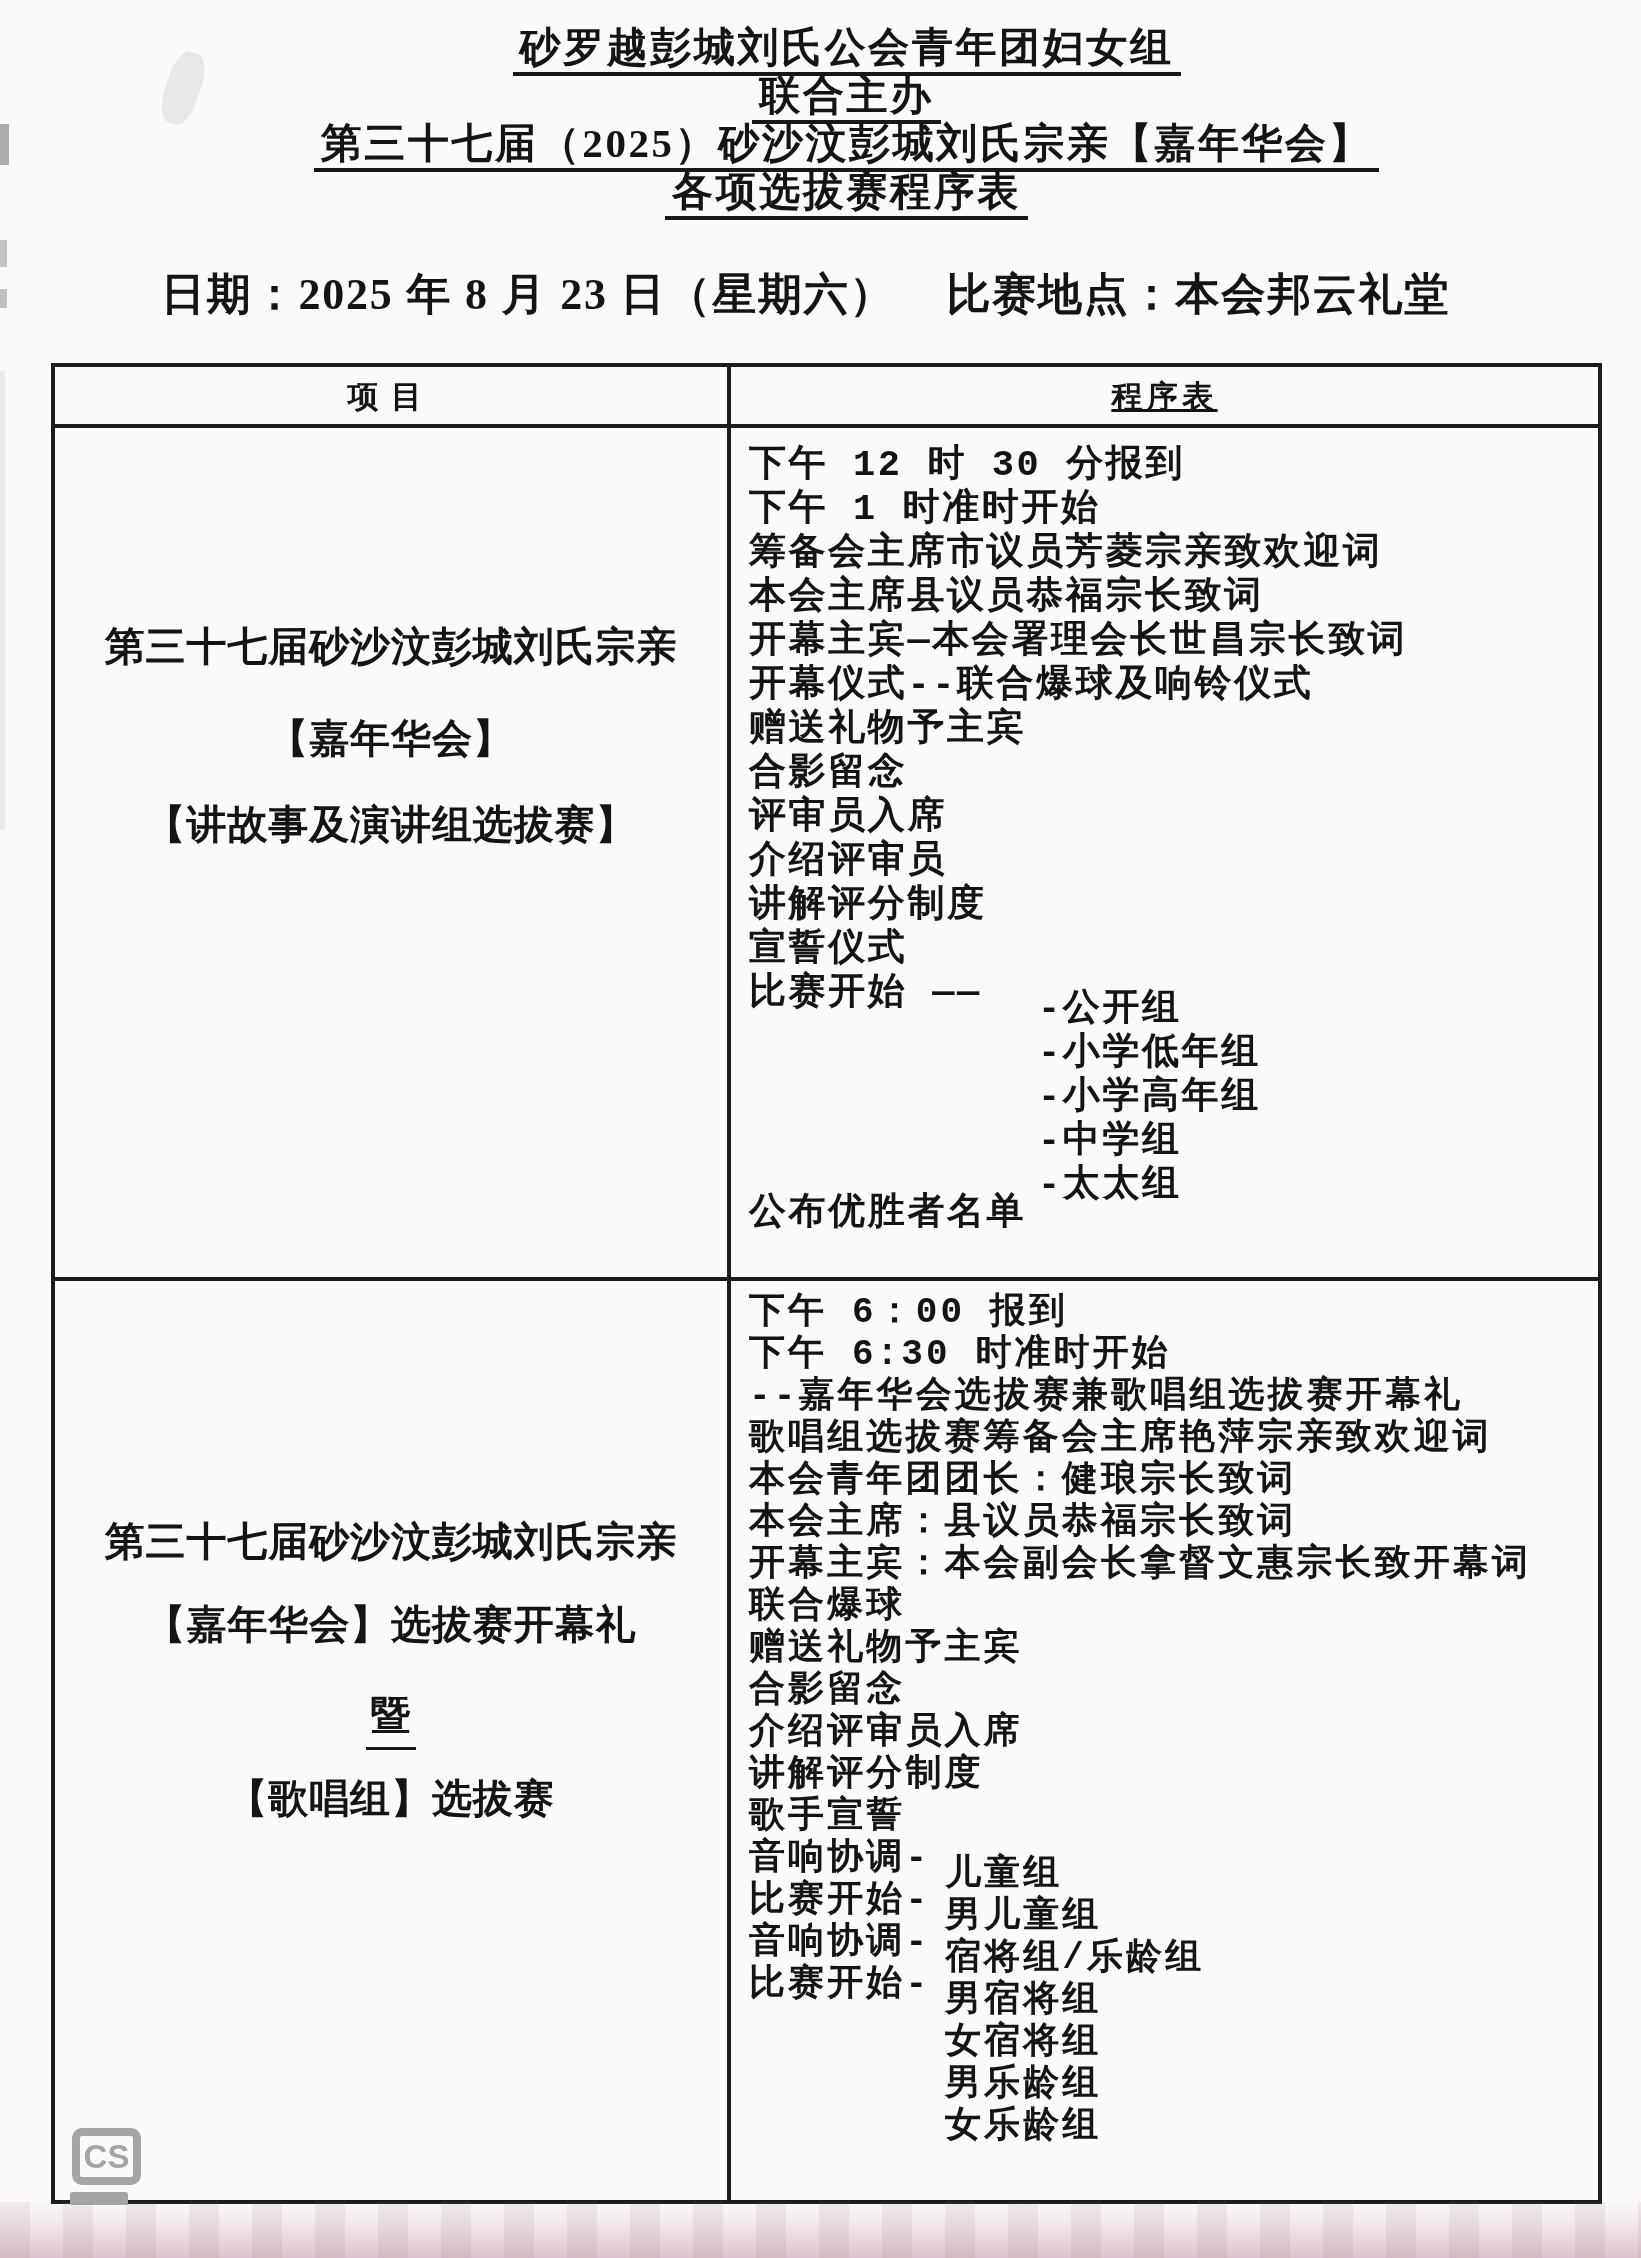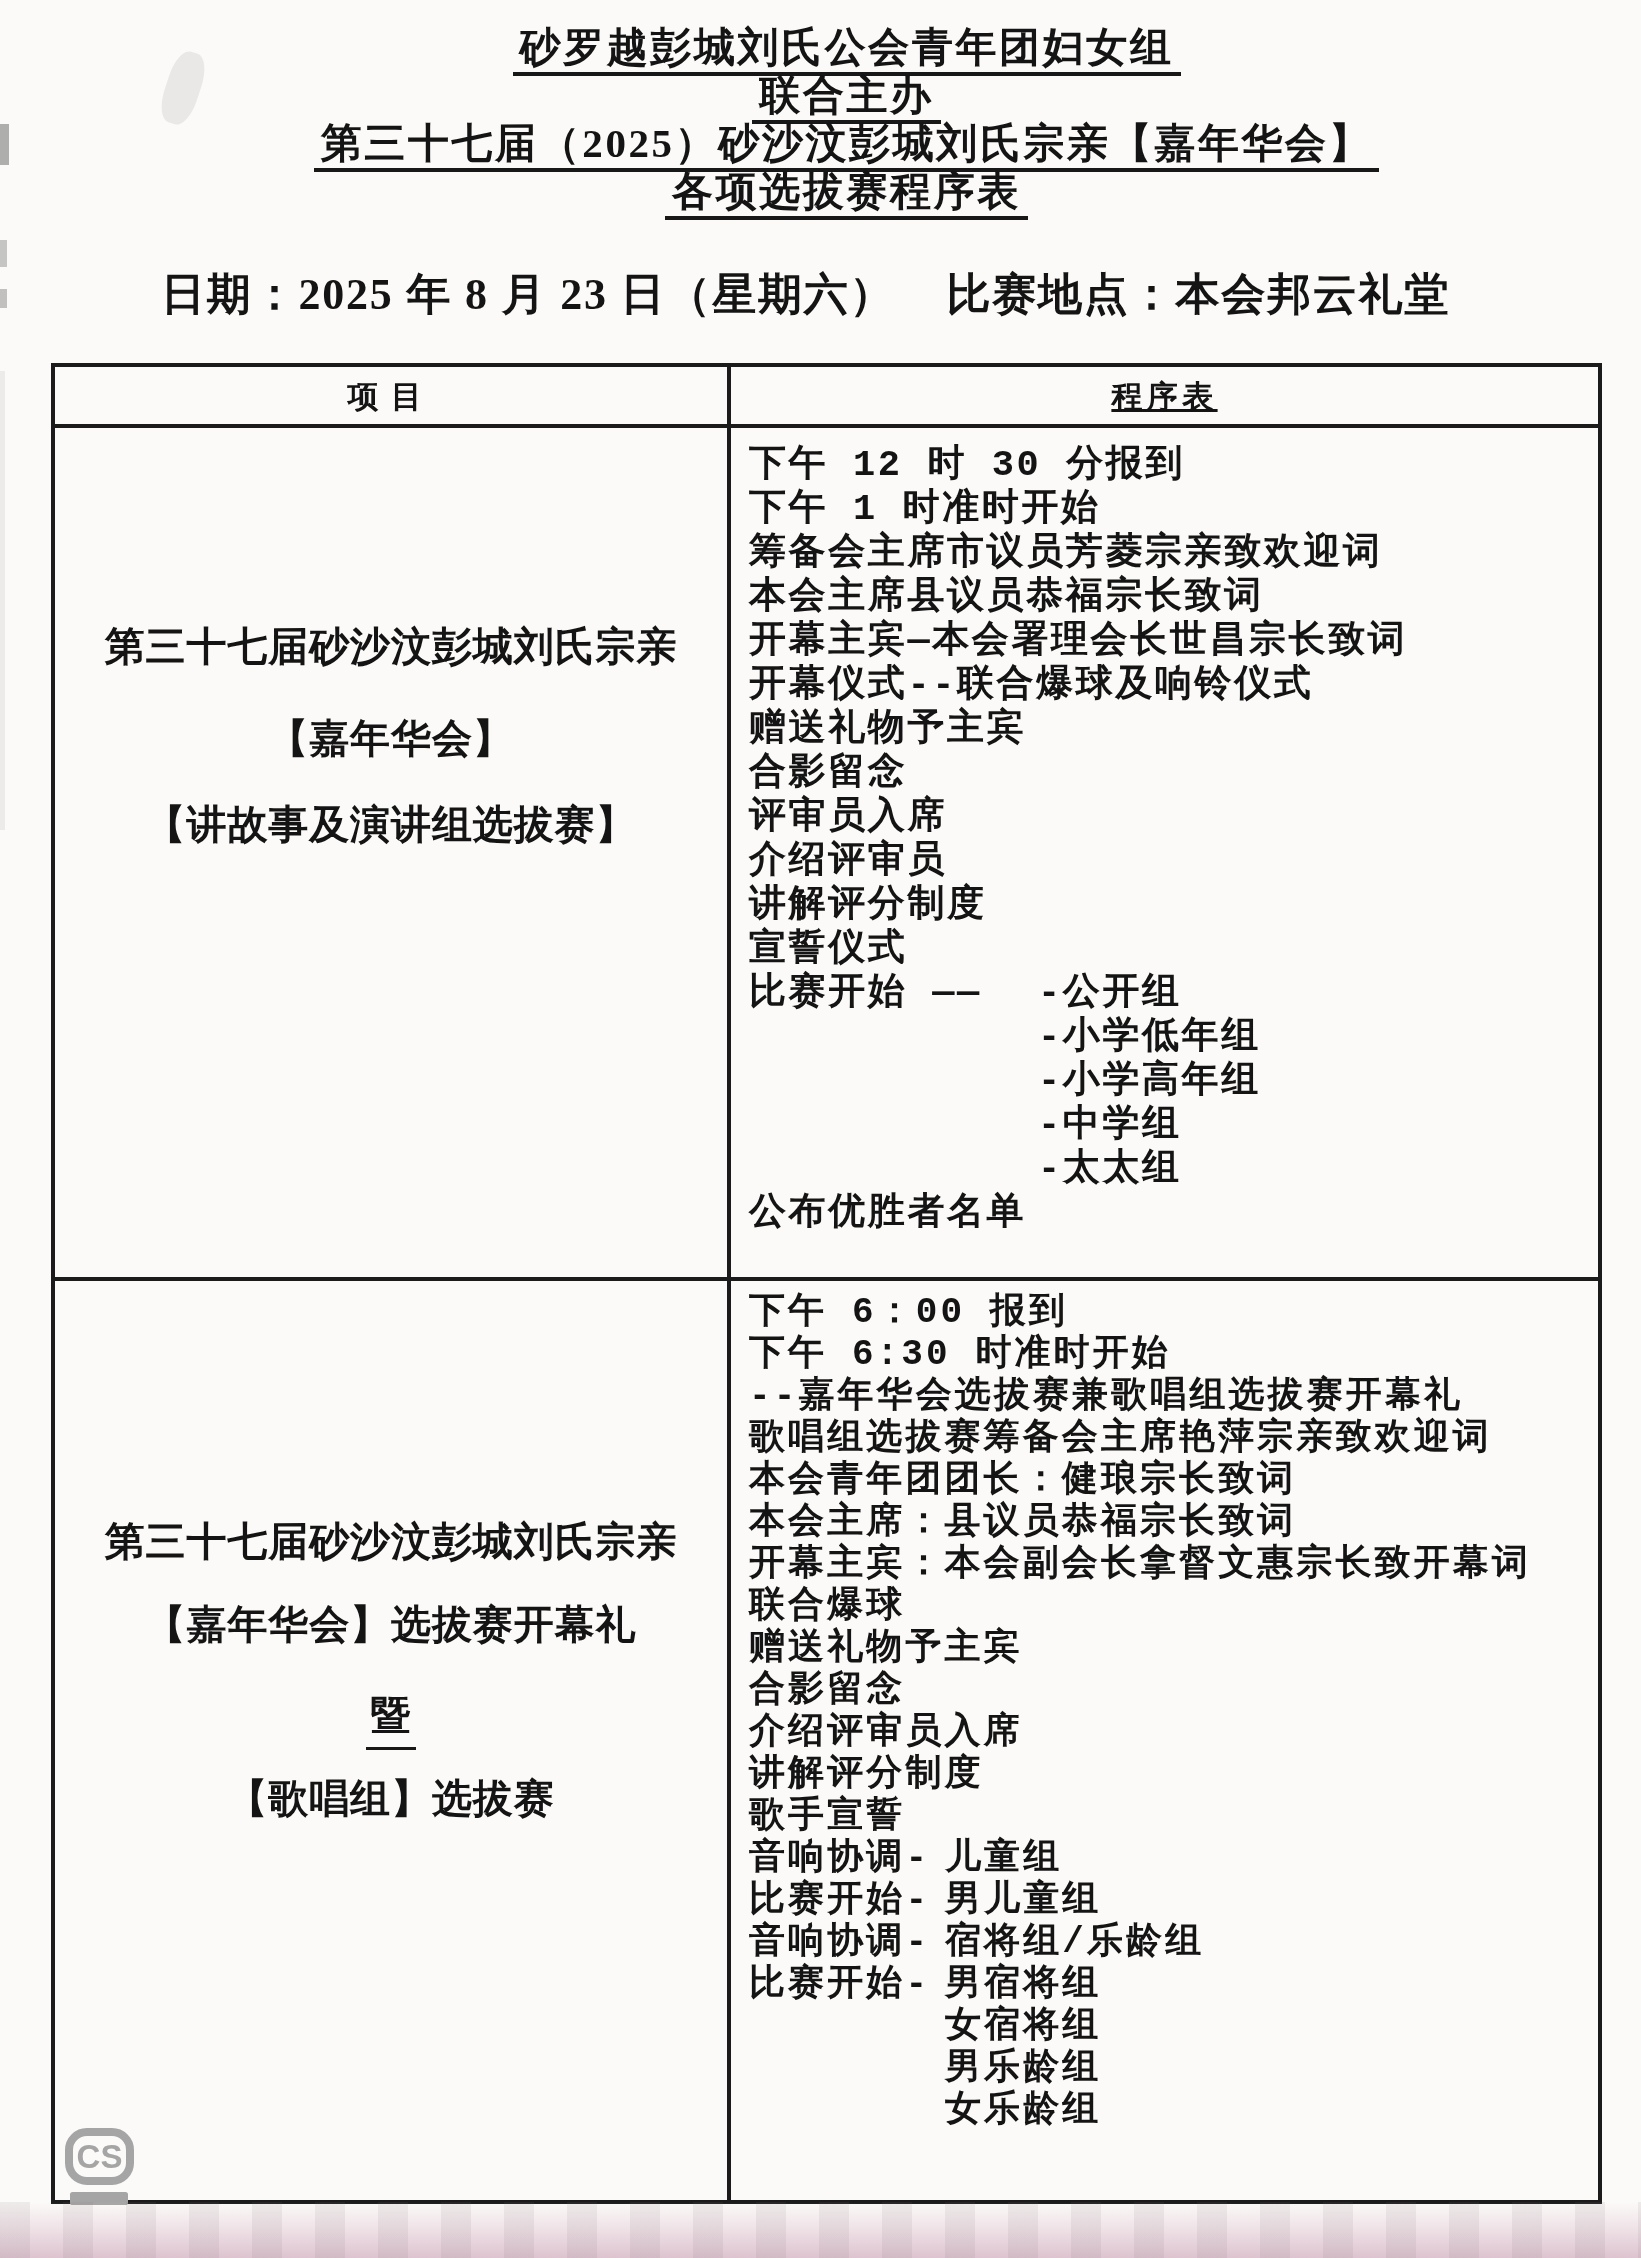--- a/index.html
+++ b/index.html
@@ -30,30 +30,30 @@
   .hdr.c1{left:0;width:672px;letter-spacing:12.4px;}
   .hdr.c2{left:676px;width:867px;letter-spacing:4.4px;text-decoration:underline;}
   
   .eventline{position:absolute;left:0;width:672px;text-align:center;font-size:40px;letter-spacing:0.9px;white-space:nowrap;}
   .eventline span.u{display:inline-block;border-bottom:3.5px solid #181818;padding:0 4.4px 3.5px 4.4px;}
   
   .prog{position:absolute;left:694px;width:838px;white-space:nowrap;font-family:Liberation Mono, monospace;}
   .prog.row1{top:76px;font-size:37px;line-height:44px;letter-spacing:2.6px;}
   .prog.row2{top:925px;font-size:36px;line-height:42px;letter-spacing:3.1px;}
   .pline{position:relative;}
-  .pline .val{position:absolute;top:0;}
+  .pline .val{position:absolute;top:16px;}
   .prog.row1 .val{left:289px;}
   .prog.row2 .val{left:196px;}
   
   .wm{position:absolute;left:65px;top:2128px;display:flex;align-items:flex-start;}
   .wm-logo{
-    width:53px;height:41px;border:8px solid #a5a5a5;border-radius:22px;
+    width:53px;height:41px;border:8px solid #a5a5a5;border-radius:10px;
     display:flex;align-items:center;justify-content:center;
     font-family:"Liberation Sans","DejaVu Sans",sans-serif;font-size:33px;
-    color:#a5a5a5;font-weight:bold;letter-spacing:0;
+    color:#a5a5a5;font-weight:bold;letter-spacing:0;margin-left:7px;
   }
   .wm-tab{position:absolute;left:5.3px;top:64px;width:58px;height:13.2px;background:#a5a5a5;border-radius:2.6px;}
   .wm-text{margin-left:30px;margin-top:3.5px;font-size:43px;color:#a9a9a9;letter-spacing:1.8px;white-space:nowrap;}
   
   .bottom-band{
     position:absolute;left:0;right:0;top:2202px;height:56px;
     background:linear-gradient(180deg,rgba(230,211,219,0) 0%,rgba(230,209,218,.55) 45%,#ddc3cf 100%);
   }
   .bottom-band::after{
     content:"";position:absolute;inset:0;

